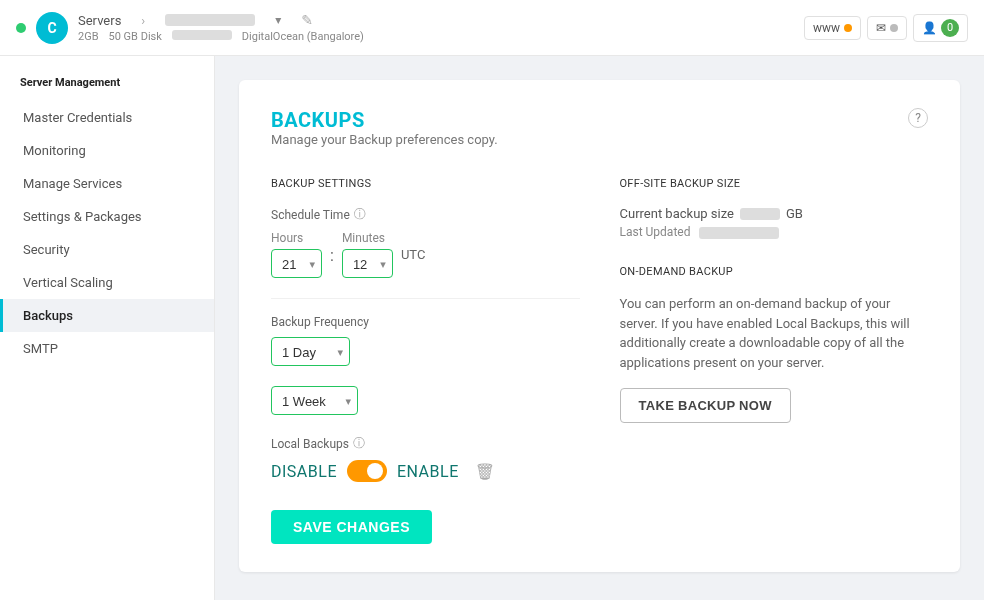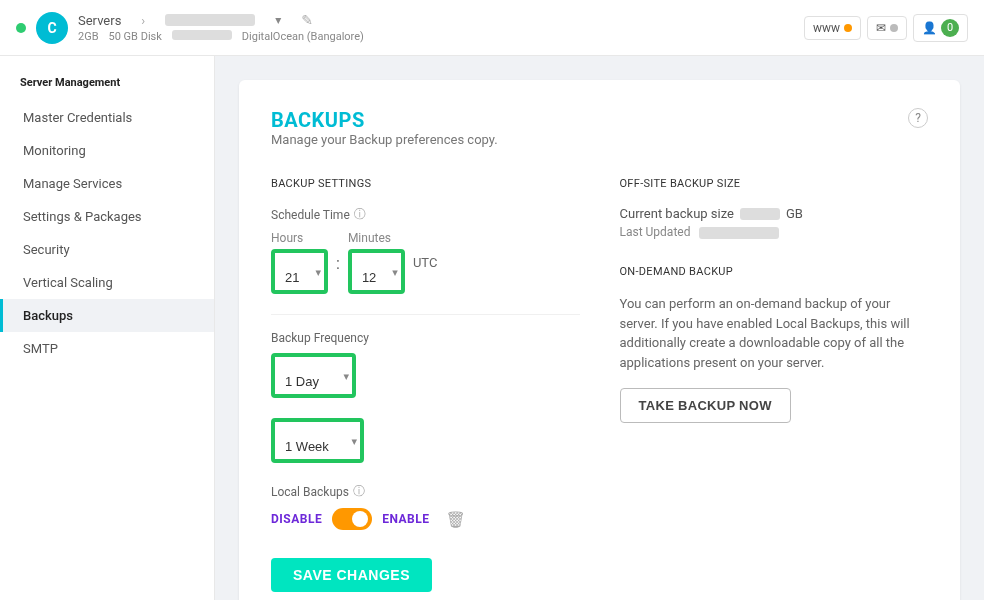--- a/index.html
+++ b/index.html
@@ -55,30 +55,30 @@
 
     .section-label { font-size: 11px; font-weight: 400; color: #333; letter-spacing: 0.3px; margin-bottom: 16px; text-transform: uppercase; }
 
     .field-label { font-size: 12px; color: #666; margin-bottom: 8px; display: flex; align-items: center; gap: 4px; }
     .field-group { margin-bottom: 20px; }
 
     .time-row { display: flex; align-items: center; gap: 8px; }
     .time-col { display: flex; flex-direction: column; gap: 4px; }
     .time-col-label { font-size: 12px; color: #888; }
     .select-wrap { position: relative; display: inline-block; }
-    .select-wrap select { appearance: none; border: 4px solid #22c55e; border-radius: 4px; padding: 17px 24px 5px 10px; font-size: 13px; color: #333; background: #fff; cursor: pointer; outline: none; }
+    .select-wrap select { appearance: none; border: 1px solid #22c55e; border-radius: 4px; padding: 7px 24px 5px 10px; font-size: 13px; color: #333; background: #fff; cursor: pointer; outline: none; }
     .select-wrap::after { content: '▾'; position: absolute; right: 7px; top: 50%; transform: translateY(-50%); color: #888; font-size: 11px; pointer-events: none; }
     .utc-label { font-size: 13px; color: #666; }
     .colon { font-size: 16px; color: #666; margin-top: 2px; }
 
     .divider-light { border: none; border-top: 1px solid #f0f0f0; margin: 4px 0 16px 0; }
 
     
     .toggle-row { display: flex; align-items: center; gap: 10px; }
-    .toggle-label { font-size: 12px; font-weight: 700; color: #6d28d9; letter-spacing: 0.5px; }
+    .toggle-label { font-size: 16px; font-weight: 400; color: #0f766e; letter-spacing: 0.5px; }
     .toggle { position: relative; width: 40px; height: 22px; }
     .toggle input { opacity: 0; width: 0; height: 0; }
     .toggle-slider { position: absolute; cursor: pointer; top: 0; left: 0; right: 0; bottom: 0; background: #ff9800; border-radius: 22px; transition: .3s; }
     .toggle-slider:before { position: absolute; content: ""; height: 16px; width: 16px; left: 20px; bottom: 3px; background: white; border-radius: 50%; transition: .3s; }
     .trash-icon { color: #aaa; font-size: 16px; cursor: pointer; margin-left: 6px; }
 
     
     .backup-size-row { display: flex; gap: 6px; align-items: center; margin-bottom: 4px; font-size: 13px; color: #555; }
     .blur-text { background: #ddd; border-radius: 3px; height: 12px; display: inline-block; vertical-align: middle; }
     .last-updated-row { font-size: 12px; color: #888; margin-bottom: 20px; }

